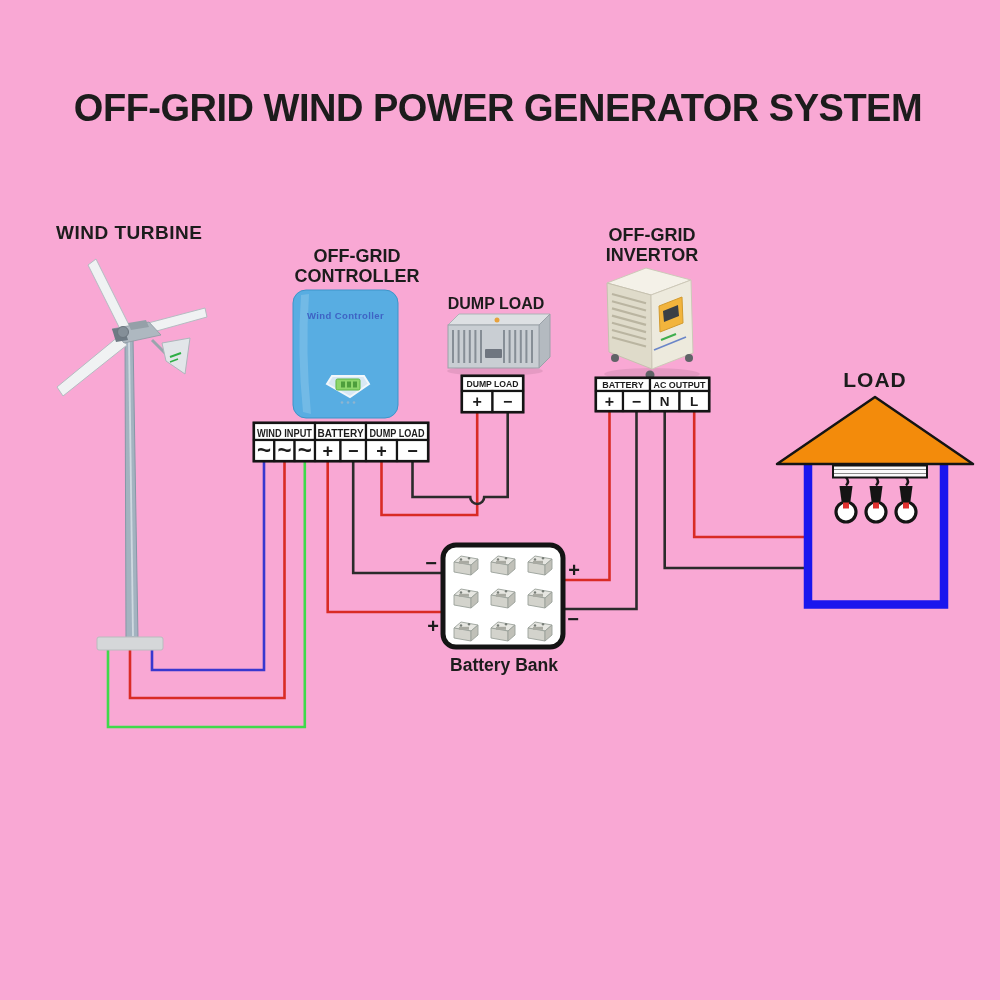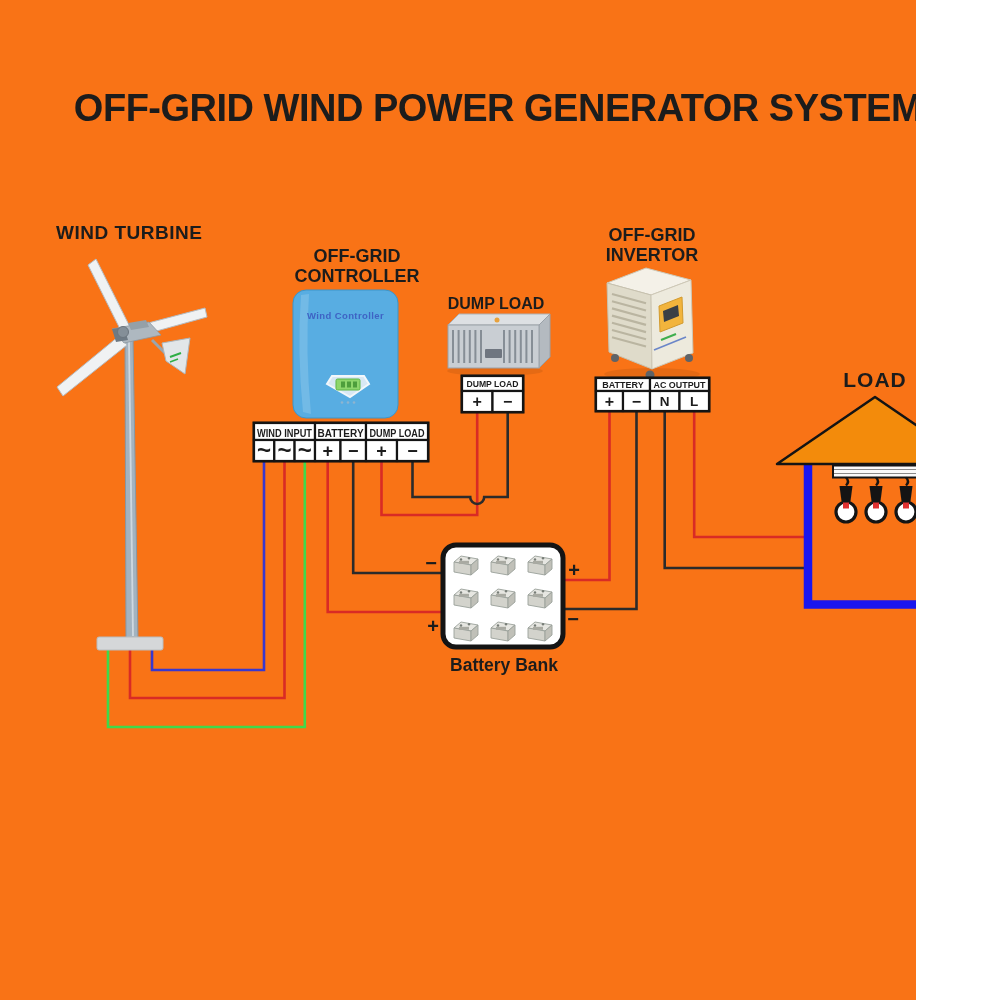--- a/index.html
+++ b/index.html
@@ -1,16 +1,16 @@
 <!DOCTYPE html>
 <html><head>
 <meta charset="utf-8">
 <style>
   html,body{margin:0;padding:0;background:#ffffff;}
-  .stage{position:relative;width:916px;height:1000px;background:#f97316;overflow:hidden;}
+  .stage{position:relative;width:1000px;height:1000px;background:#f9a8d4;overflow:hidden;}
   svg{display:block;}
   text{font-family:"Liberation Sans","DejaVu Sans",sans-serif;font-weight:bold;}
   .t-main{font-size:38px;letter-spacing:-0.5px;}
   .t-comp{font-size:18px;}
   .t-wt{font-size:19px;letter-spacing:0.5px;}
   .t-load{font-size:21px;letter-spacing:1px;}
   .t-dump{font-size:16px;}
   .t-bank{font-size:17.5px;}
   .t-hdr{font-size:10px;}
   .t-hdr-sm{font-size:9px;}

